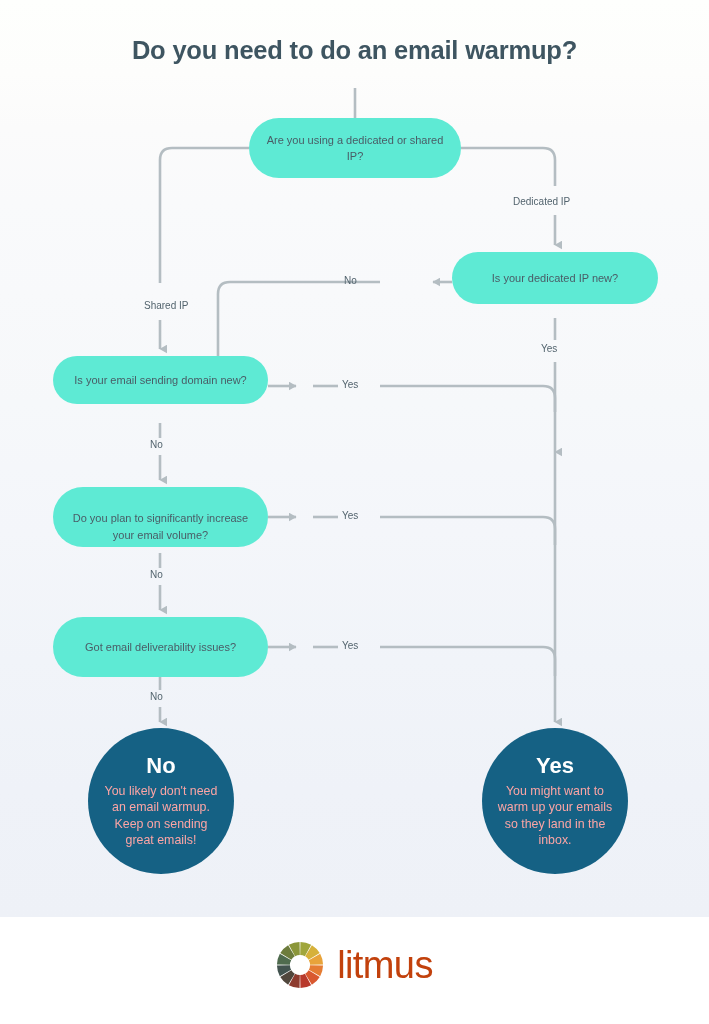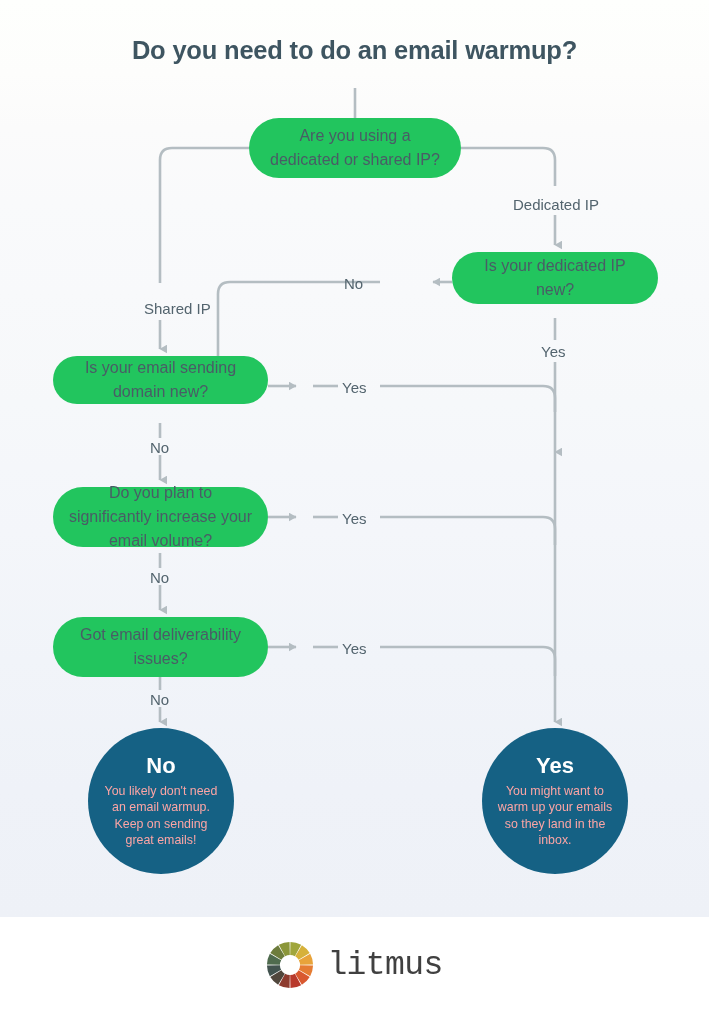--- a/index.html
+++ b/index.html
@@ -51,28 +51,28 @@
   svg.connectors {
     position: absolute;
     left: 0;
     top: 0;
     width: 709px;
     height: 1024px;
     overflow: visible;
   }
   .node-pill {
     position: absolute;
-    background: #22c55e;
+    background: #5eead4;
     border-radius: 999px;
     display: flex;
     align-items: center;
     justify-content: center;
     text-align: center;
     color: #4a5c66;
-    font-size: 16px;
+    font-size: 11px;
     line-height: 1.5;
     box-sizing: border-box;
     padding: 4px 14px;
   }
   .node-circle {
     position: absolute;
     background: #156184;
     border-radius: 50%;
     display: flex;
     flex-direction: column;
@@ -89,21 +89,21 @@
     margin-bottom: 5px;
     line-height: 1.1;
   }
   .node-circle .circle-body {
     font-size: 12.4px;
     line-height: 1.32;
     color: #fca5a5;
   }
   .edge-label {
     position: absolute;
-    font-size: 15px;
+    font-size: 10px;
     color: #53646e;
     white-space: nowrap;
   }
   .footer {
     position: absolute;
     left: 0;
     top: 917px;
     width: 709px;
     height: 107px;
     background: #ffffff;
@@ -117,26 +117,26 @@
     align-items: center;
     justify-content: center;
     gap: 13px;
   }
   .logo-mark {
     width: 48px;
     height: 48px;
     display: block;
   }
   .logo-word {
-    font-size: 33px;
+    font-size: 38px;
     font-weight: 400;
-    color: #404040;
+    color: #c2410c;
     letter-spacing: -0.6px;
     line-height: 1;
-    font-family: Liberation Mono, monospace;
+    font-family: Liberation Sans, sans-serif;
   }
 </style>
 </head>
 <body>
 
 <div id="infographic">
 
   <div class="gradient-panel"></div>
 
   <div class="chart-title">Do you need to do an email warmup?</div>
@@ -203,21 +203,21 @@
   </div>
 
   <div class="node-pill" style="left:452px; top:252px; width:206px; height:52px;">
     <span>Is your dedicated IP new?</span>
   </div>
 
   <div class="node-pill" style="left:53px; top:356px; width:215px; height:48px;">
     <span>Is your email sending domain new?</span>
   </div>
 
-  <div class="node-pill" style="left:53px; top:487px; width:215px; height:60px;">
+  <div class="node-pill" style="left:53px; top:487px; width:215px; height:60px;align-items:flex-end;">
     <span>Do you plan to significantly increase your email volume?</span>
   </div>
 
   <div class="node-pill" style="left:53px; top:617px; width:215px; height:60px;">
     <span>Got email deliverability issues?</span>
   </div>
 
   <div class="node-circle" style="left:88px; top:728px; width:146px; height:146px;">
     <div class="circle-head">No</div>
     <div class="circle-body">You likely don't need an email warmup. Keep on sending great emails!</div>

